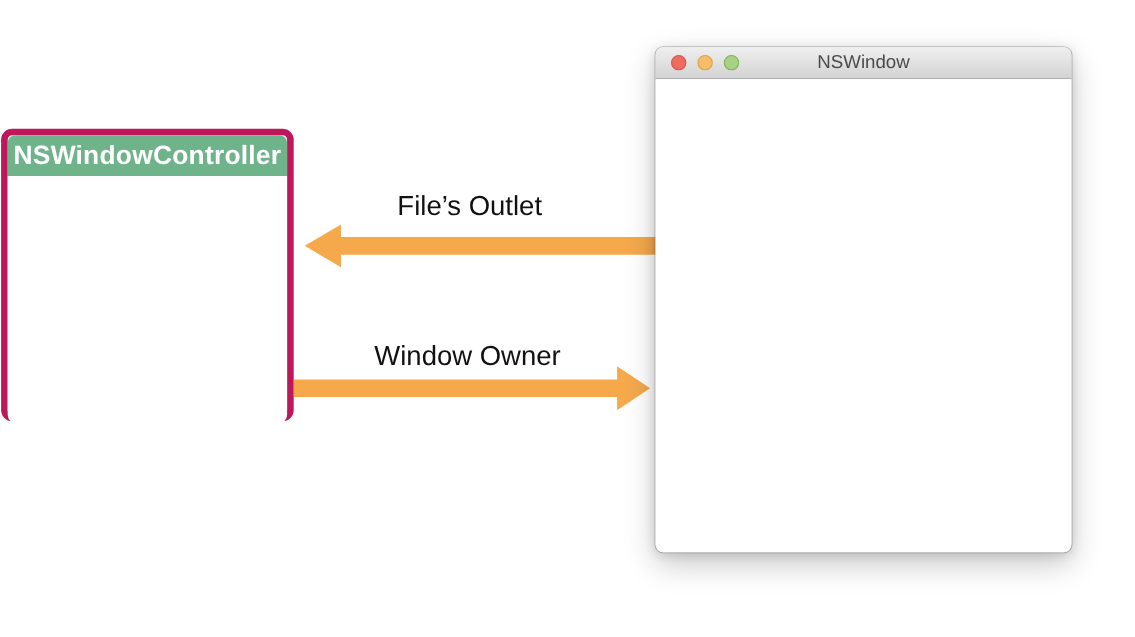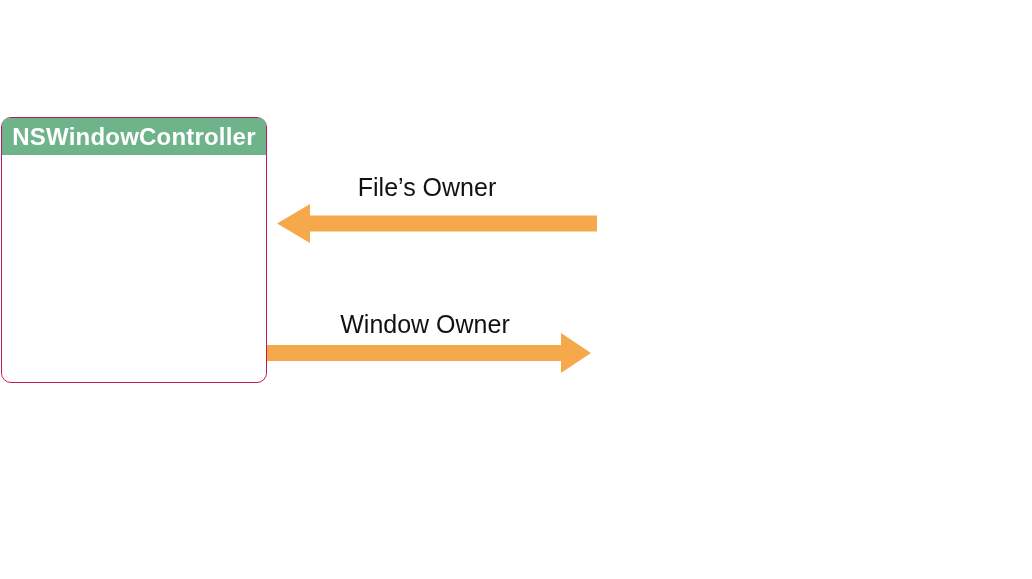--- a/index.html
+++ b/index.html
@@ -18,21 +18,21 @@
 
   
   .controller-box {
     position: absolute;
     left: 1px;
     top: 117px;
     width: 266px;
     height: 266px;
     box-sizing: border-box;
     background: #ffffff;
-    border: 1px solid #be185d;
+    border: 6px solid #be185d;
     border-radius: 10px;
   }
   .controller-header {
     height: 37px;
     background: #6FB38B;
     border-radius: 7px 7px 0 0;
     display: flex;
     align-items: center;
     justify-content: center;
   }
@@ -128,24 +128,35 @@
 
 <div class="stage">
 
   <div class="controller-box">
     <div class="controller-header">
       <span class="controller-title">NSWindowController</span>
     </div>
     <div class="controller-body"></div>
   </div>
 
-  <div class="connection-label label-files-owner">File’s Owner</div>
+  <div class="connection-label label-files-owner">File’s Outlet</div>
   <svg class="arrow-svg arrow-files-owner" width="320" height="39" viewBox="0 0 320 39">
     <polygon points="0,19.5 33,0 33,11.5 320,11.5 320,27.5 33,27.5 33,39" fill="#F5A94B"></polygon>
   </svg>
 
   <div class="connection-label label-window-outlet">Window Owner</div>
   <svg class="arrow-svg arrow-window-outlet" width="324" height="40" viewBox="0 0 324 40">
     <polygon points="324,20 294,0 294,12 0,12 0,28 294,28 294,40" fill="#F5A94B"></polygon>
   </svg>
 
+  <div class="mac-window">
+    <div class="titlebar">
+      <svg class="traffic-lights" width="62" height="14" viewBox="0 0 62 14">
+        <circle cx="7" cy="7" r="6.5" fill="#EE6B60" stroke="#D9564A"></circle>
+        <circle cx="31" cy="7" r="6.5" fill="#F5BE68" stroke="#E0A23F"></circle>
+        <circle cx="55" cy="7" r="6.5" fill="#A8D385" stroke="#83B158"></circle>
+      </svg>
+      <div class="window-title">NSWindow</div>
+    </div>
+    <div class="window-content"></div>
+  </div>
 
 </div>
 
 </body></html>

